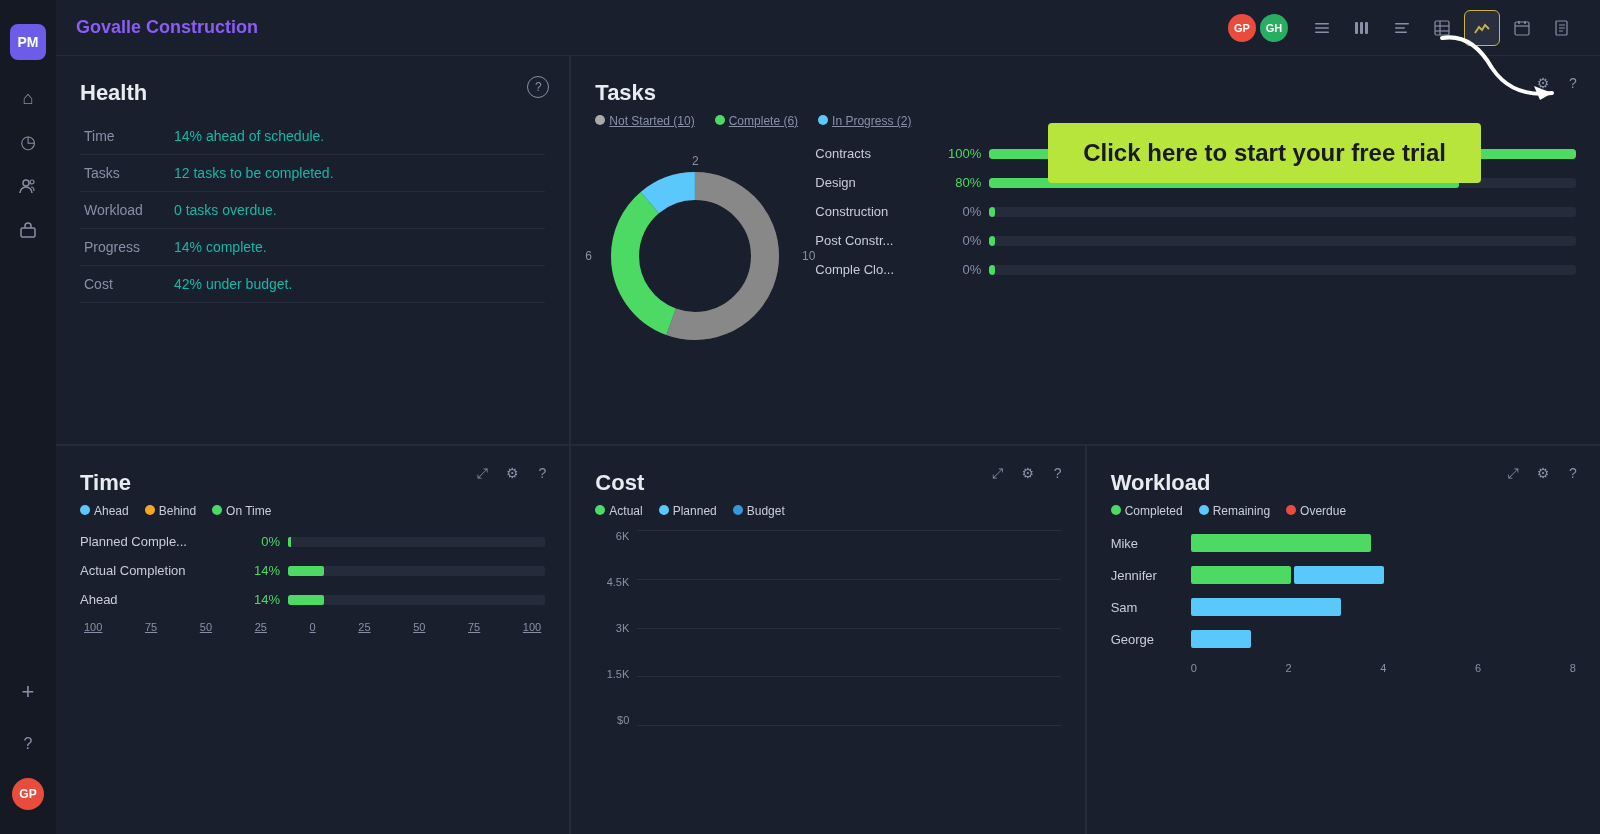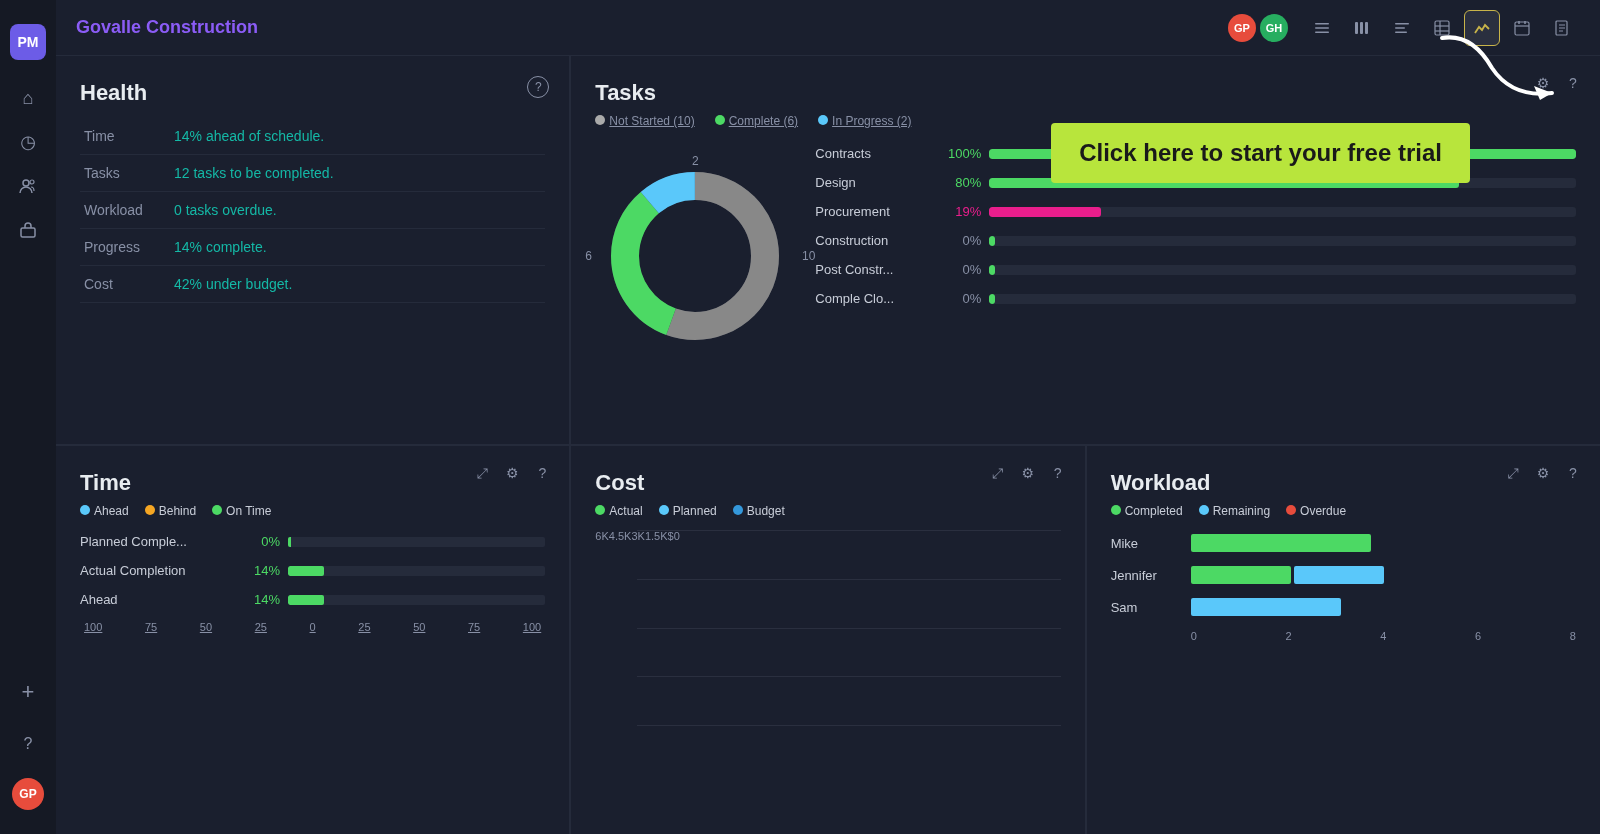--- a/index.html
+++ b/index.html
@@ -79,23 +79,23 @@
     
     .workload-legend { display: flex; gap: 16px; font-size: 12px; margin-bottom: 16px; }
     .workload-row { display: flex; align-items: center; margin-bottom: 14px; font-size: 13px; }
     .workload-label { width: 80px; color: #c8cdd8; }
     .workload-bars { flex: 1; display: flex; gap: 3px; }
     .workload-bar { height: 18px; border-radius: 2px; }
     .workload-x-axis { display: flex; justify-content: space-between; font-size: 11px; color: #8890a6; margin-top: 8px; margin-left: 80px; }
 
     
     .free-trial-banner {
-      position: absolute; top: 65px; right: 72px;
+      position: absolute; top: 65px; right: 61px;
       background: #b8e53c; color: #1a1a1a; font-size: 24px; font-weight: 600;
-      padding: 16px 28px; border-radius: 4px; z-index: 100;
+      padding: 16px 35px; border-radius: 4px; z-index: 100;
       white-space: nowrap;
     }
 
     
     .donut-svg { width: 200px; height: 200px; }
   </style>
 </head>
 <body>
 
 <div class="sidebar">
@@ -253,27 +253,20 @@
               </div>
           </div>
           <div class="bar-row">
             <span class="bar-label">Design</span>
             <span class="bar-pct">80%</span>
             <div class="bar-track">
                 <div class="bar-fill" style="width:80%;background:#4cd964;"></div>
               </div>
           </div>
           <div class="bar-row">
-            <span class="bar-label">Procurement</span>
-            <span class="bar-pct" style="color:#e91e8c;">19%</span>
-            <div class="bar-track">
-                <div class="bar-fill" style="width:19%;background:#e91e8c;"></div>
-              </div>
-          </div>
-          <div class="bar-row">
             <span class="bar-label">Construction</span>
             <span class="bar-pct" style="color:#8890a6;">0%</span>
             <div class="bar-track">
                 <div class="bar-fill" style="width:1%;background:#4cd964;"></div>
               </div>
           </div>
           <div class="bar-row">
             <span class="bar-label">Post Constr...</span>
             <span class="bar-pct" style="color:#8890a6;">0%</span>
             <div class="bar-track">
@@ -346,21 +339,21 @@
         <div class="panel-icon-btn">⚙</div>
         <div class="panel-icon-btn">?</div>
       </div>
       <div class="cost-legend">
         <span><span class="legend-dot" style="background:#4cd964;"></span>Actual</span>
         <span><span class="legend-dot" style="background:#5ac8fa;"></span>Planned</span>
         <span><span class="legend-dot" style="background:#3498db;"></span>Budget</span>
       </div>
 
       <div style="display:flex;height:220px;position:relative;">
-        <div style="display:flex;flex-direction:row;justify-content:space-between;padding:0 8px 24px 0;font-size:11px;color:#8890a6;text-align:right;width:42px;">
+        <div style="display:flex;flex-direction:column;justify-content:space-between;padding:0 8px 24px 0;font-size:11px;color:#8890a6;text-align:right;width:42px;">
           <span>6K</span>
             <span>4.5K</span>
             <span>3K</span>
             <span>1.5K</span>
             <span>$0</span>
         </div>
         <div style="flex:1;position:relative;">
 
           <div style="position:absolute;top:0;left:0;right:0;bottom:24px;display:flex;flex-direction:column;justify-content:space-between;pointer-events:none;">
             <div style="border-top:1px solid #2a2f3f;width:100%;"></div>
@@ -416,20 +409,26 @@
             <div class="workload-bar" style="width:100px;background:#4cd964;"></div>
             <div class="workload-bar" style="width:90px;background:#5ac8fa;"></div>
           </div>
         </div>
         <div class="workload-row">
           <span class="workload-label">Sam</span>
           <div class="workload-bars">
             <div class="workload-bar" style="width:150px;background:#5ac8fa;"></div>
           </div>
         </div>
+        <div class="workload-row">
+          <span class="workload-label">George</span>
+          <div class="workload-bars">
+            <div class="workload-bar" style="width:60px;background:#5ac8fa;"></div>
+          </div>
+        </div>
       </div>
       <div class="workload-x-axis">
         <span>0</span>
           <span>2</span>
           <span>4</span>
           <span>6</span>
           <span>8</span>
       </div>
     </div>
 

